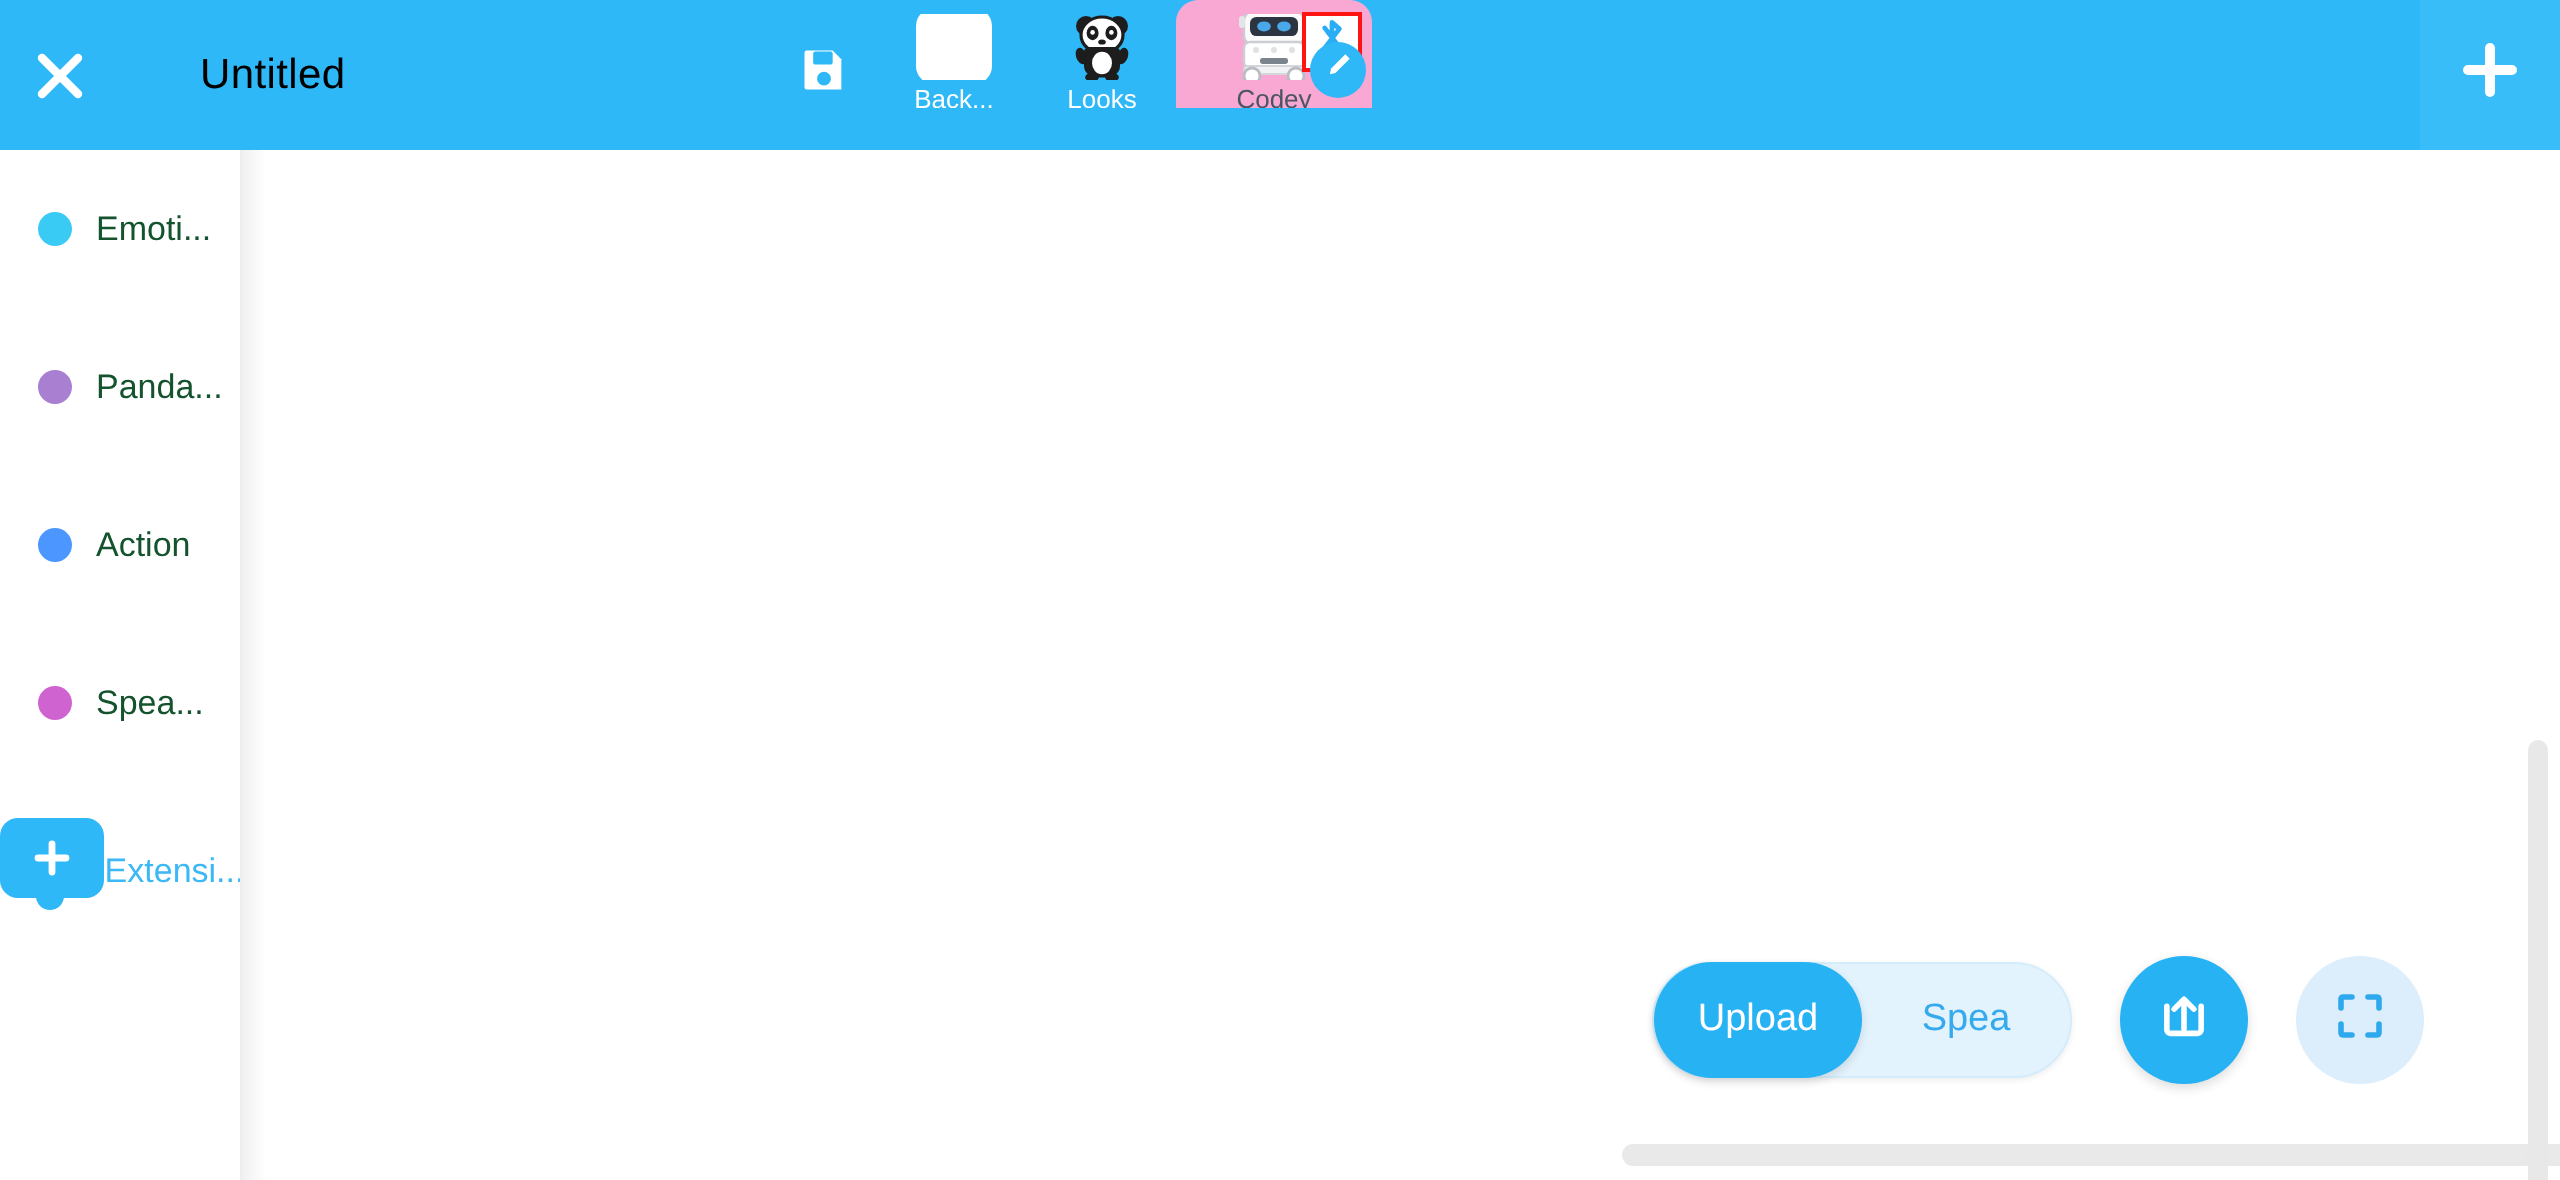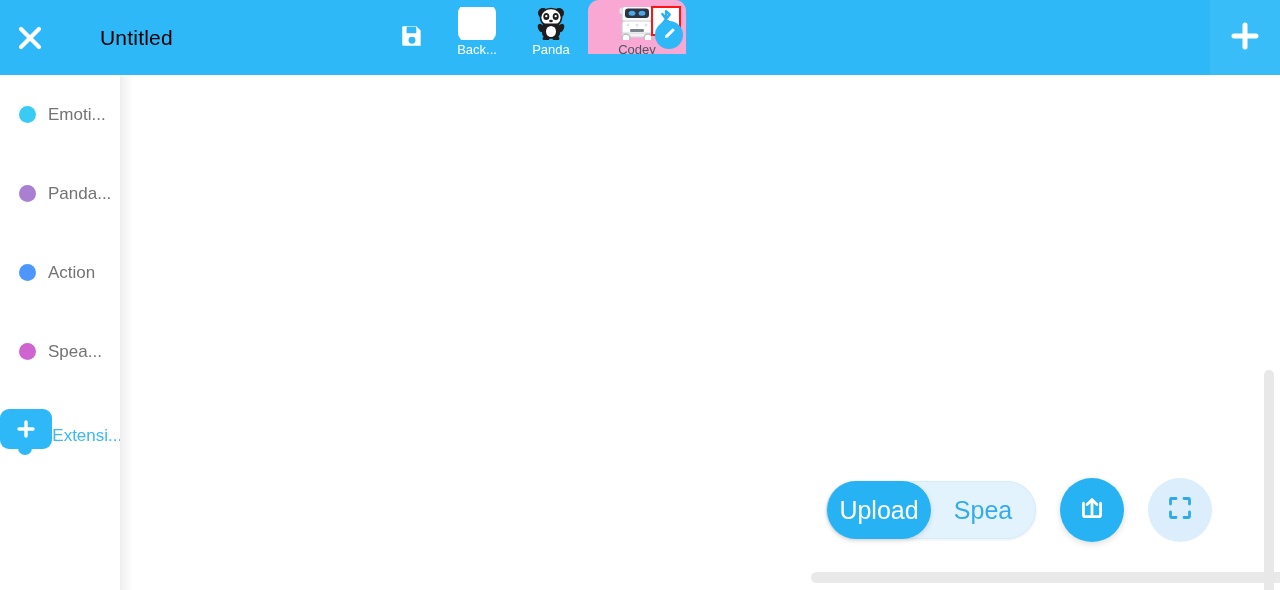--- a/index.html
+++ b/index.html
@@ -184,21 +184,21 @@
   .cat .dot {
     width: 17px;
     height: 17px;
     border-radius: 50%;
     flex: 0 0 17px;
   }
 
   .cat .cat-label {
     margin-left: 12px;
     font-size: 17px;
-    color: #737373;
+    color: #14532d;
     white-space: nowrap;
     overflow: hidden;
   }
 
   .ext-block {
     margin-top: 18px;
     display: flex;
     flex-direction: row;
     align-items: center;
     cursor: pointer;
@@ -274,21 +274,21 @@
     box-shadow: 0 1px 3px rgba(0,0,0,.08);
   }
 
   .mode-opt {
     flex: 1 1 50%;
     height: 58px;
     border-radius: 29px;
     display: flex;
     align-items: center;
     justify-content: center;
-    font-size: 25px;
+    font-size: 19px;
     color: #35ABEE;
     cursor: pointer;
   }
   .mode-opt.sel {
     background: #27B2F4;
     color: #ffffff;
     box-shadow: 0 2px 5px rgba(0,0,0,.12);
   }
 
   .round-btn {
@@ -385,21 +385,21 @@
             <circle cx="24.7" cy="13.2" r="1.15" fill="#ffffff"></circle>
             <ellipse cx="20" cy="18" rx="1.9" ry="1.3" fill="#1d1d1d"></ellipse>
             <path d="M11 23c0-1.6 1.4-2.5 3.2-2.5h11.6c1.8 0 3.2.9 3.2 2.5v7c0 3.4-3 5.8-9 5.8s-9-2.4-9-5.8z" fill="#1d1d1d"></path>
             <ellipse cx="20" cy="28.5" rx="5" ry="5.6" fill="#ffffff"></ellipse>
             <ellipse cx="9.6" cy="25" rx="2.6" ry="4.2" fill="#1d1d1d" transform="rotate(-18 9.6 25)"></ellipse>
             <ellipse cx="30.4" cy="25" rx="2.6" ry="4.2" fill="#1d1d1d" transform="rotate(18 30.4 25)"></ellipse>
             <ellipse cx="15" cy="35.6" rx="3.4" ry="2.3" fill="#1d1d1d"></ellipse>
             <ellipse cx="25" cy="35.6" rx="3.4" ry="2.3" fill="#1d1d1d"></ellipse>
           </svg>
         </div>
-        <div class="tab-label">Panda</div>
+        <div class="tab-label">Looks</div>
       </div>
 
       <div class="tab active">
         <div class="thumb">
           <svg width="46" height="42" viewBox="0 0 46 42">
             <rect x="8" y="4" width="30" height="16" rx="4" fill="#fafafa" stroke="#c9ccd1" stroke-width="1.2"></rect>
             <rect x="11" y="6.5" width="24" height="9.5" rx="3.2" fill="#2b3440"></rect>
             <ellipse cx="18" cy="11.2" rx="3.4" ry="2.5" fill="#4aa8e8"></ellipse>
             <ellipse cx="28" cy="11.2" rx="3.4" ry="2.5" fill="#4aa8e8"></ellipse>
             <rect x="5.5" y="6" width="3" height="6" rx="1.5" fill="#e3e5e8"></rect>

